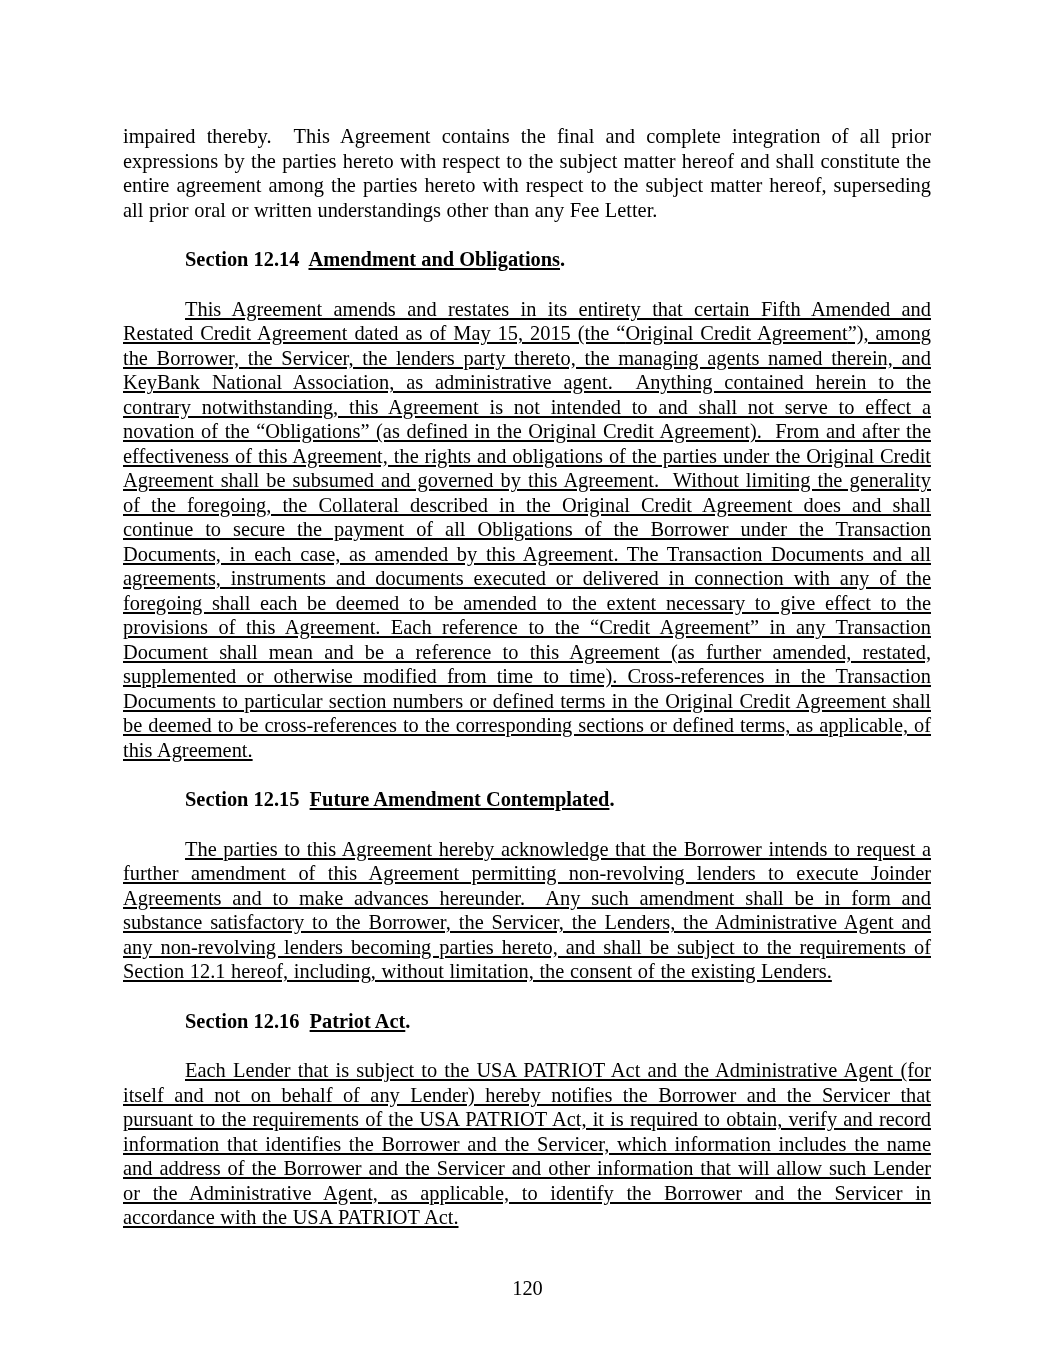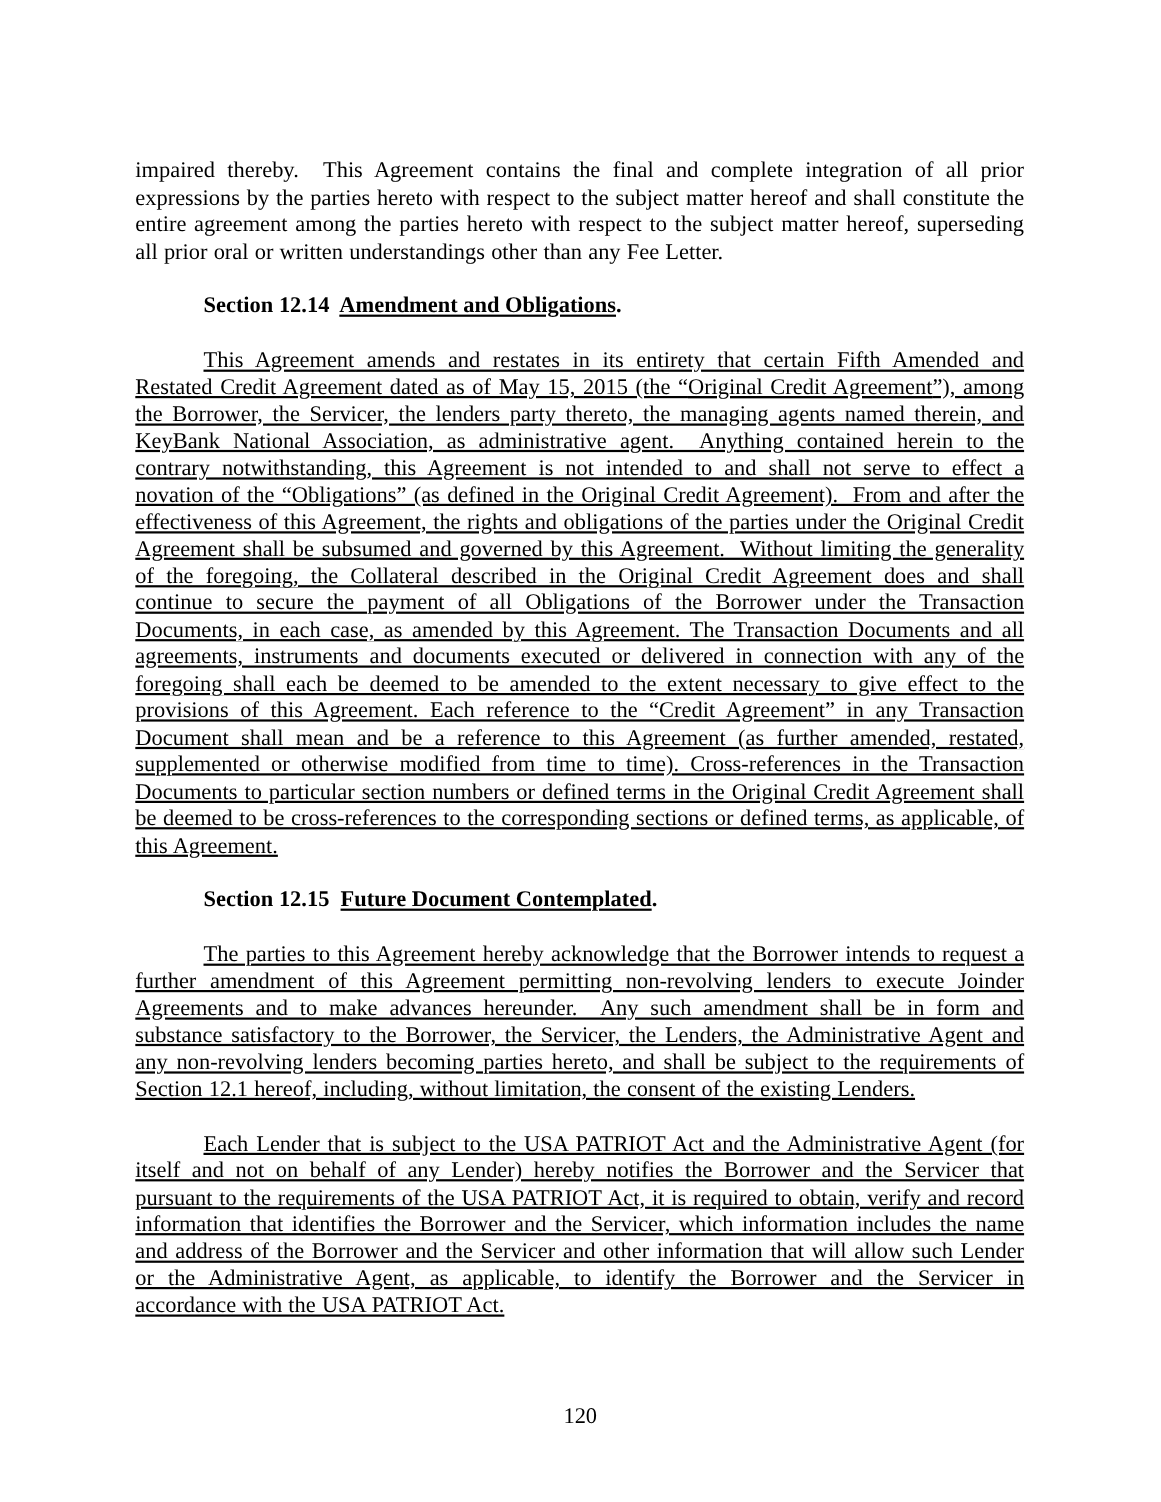--- a/index.html
+++ b/index.html
@@ -11,21 +11,21 @@
     position: relative;
     width: 1055px;
     height: 1365px;
     overflow: hidden;
     font-family: "Liberation Serif", "DejaVu Serif", serif;
     color: #000000;
   }
   .doc-page {
     position: absolute;
     left: 123px;
-    top: 143px;
+    top: 124px;
     width: 808px;
   }
   .para {
     font-size: 20.4px;
     line-height: 24.5px;
     text-align: justify;
     margin: 0 0 25px 0;
     word-spacing: 0.5px;
   }
   .para.indent {
@@ -55,21 +55,22 @@
 </head>
 <body>
 
 <div class="doc-page">
   <p class="para"><span>impaired thereby.&nbsp; This Agreement contains the final and complete integration of all prior expressions by the parties hereto with respect to the subject matter hereof and shall constitute the entire agreement among the parties hereto with respect to the subject matter hereof, superseding all prior oral or written understandings other than any Fee Letter.</span></p>
 
   <p class="heading"><span>Section 12.14&nbsp; </span><span class="u">Amendment and Obligations</span><span>.</span></p>
 
   <p class="para indent"><span>This Agreement amends and restates in its entirety that certain Fifth Amended and Restated Credit Agreement dated as of May 15, 2015 (the “</span><span class="u">Original Credit Agreement</span><span>”), among the Borrower, the Servicer, the lenders party thereto, the managing agents named therein, and KeyBank National Association, as administrative agent.&nbsp; Anything contained herein to the contrary notwithstanding, this Agreement is not intended to and shall not serve to effect a novation of the “Obligations” (as defined in the Original Credit Agreement).&nbsp; From and after the effectiveness of this Agreement, the rights and obligations of the parties under the Original Credit Agreement shall be subsumed and governed by this Agreement.&nbsp; Without limiting the generality of the foregoing, the Collateral described in the Original Credit Agreement does and shall continue to secure the payment of all Obligations of the Borrower under the Transaction Documents, in each case, as amended by this Agreement. The Transaction Documents and all agreements, instruments and documents executed or delivered in connection with any of the foregoing shall each be deemed to be amended to the extent necessary to give effect to the provisions of this Agreement. Each reference to the “Credit Agreement” in any Transaction Document shall mean and be a reference to this Agreement (as further amended, restated, supplemented or otherwise modified from time to time). Cross-references in the Transaction Documents to particular section numbers or defined terms in the Original Credit Agreement shall be deemed to be cross-references to the corresponding sections or defined terms, as applicable, of this Agreement.</span></p>
 
-  <p class="heading"><span>Section 12.15&nbsp; </span><span class="u">Future Document Contemplated</span><span>.</span></p>
+  <p class="heading"><span>Section 12.15&nbsp; </span><span class="u">Future Amendment Contemplated</span><span>.</span></p>
 
   <p class="para indent"><span>The parties to this Agreement hereby acknowledge that the Borrower intends to request a further amendment of this Agreement permitting non-revolving lenders to execute Joinder Agreements and to make advances hereunder.&nbsp; Any such amendment shall be in form and substance satisfactory to the Borrower, the Servicer, the Lenders, the Administrative Agent and any non-revolving lenders becoming parties hereto, and shall be subject to the requirements of Section 12.1 hereof, including, without limitation, the consent of the existing Lenders.</span></p>
 
+  <p class="heading"><span>Section 12.16&nbsp; </span><span class="u">Patriot Act</span><span>.</span></p>
 
   <p class="para indent"><span>Each Lender that is subject to the USA PATRIOT Act and the Administrative Agent (for itself and not on behalf of any Lender) hereby notifies the Borrower and the Servicer that pursuant to the requirements of the USA PATRIOT Act, it is required to obtain, verify and record information that identifies the Borrower and the Servicer, which information includes the name and address of the Borrower and the Servicer and other information that will allow such Lender or the Administrative Agent, as applicable, to identify the Borrower and the Servicer in accordance with the USA PATRIOT Act.</span></p>
 </div>
 
 <div class="page-number">120</div>
 
 </body></html>

